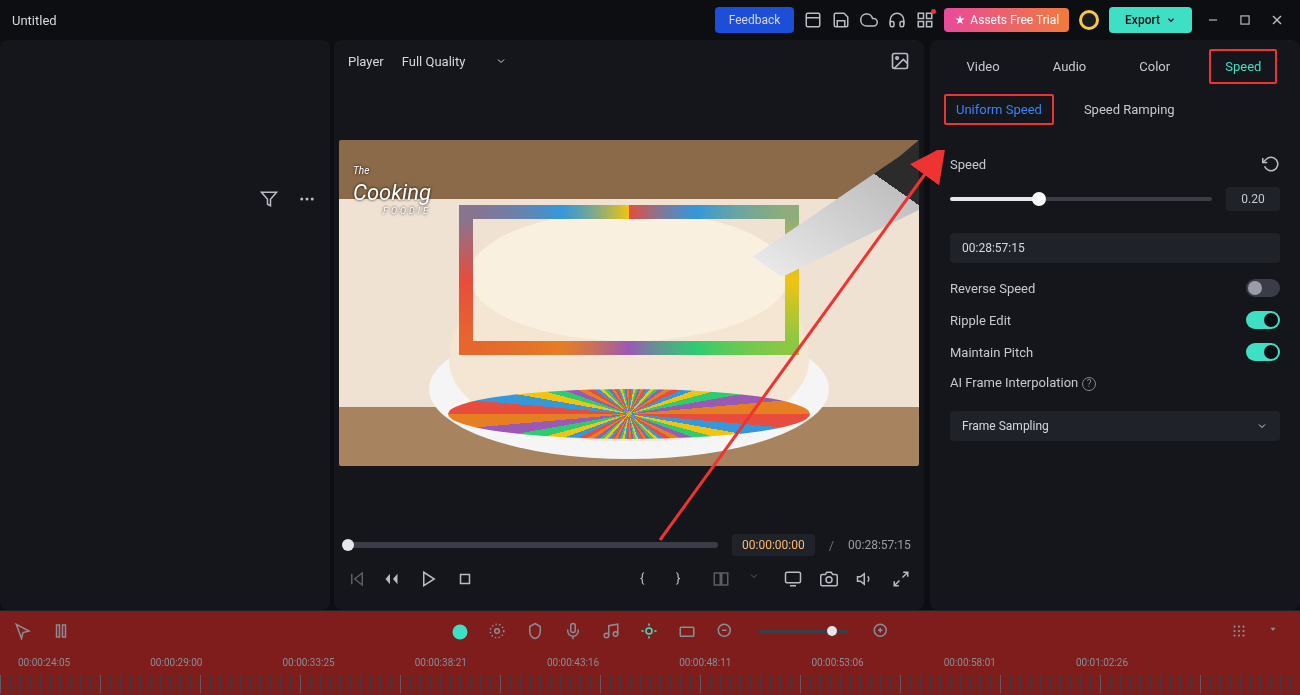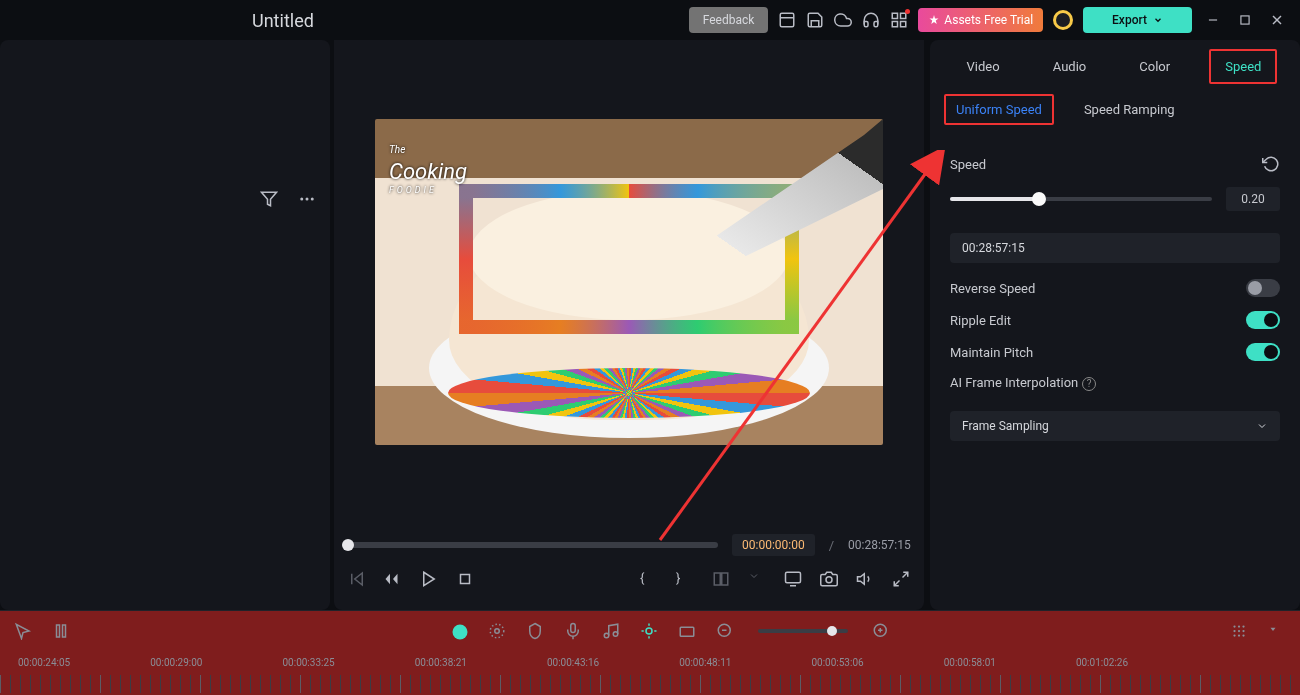--- a/index.html
+++ b/index.html
@@ -1,52 +1,52 @@
 <!DOCTYPE html>
 <html><head>
 <meta charset="utf-8">
 <style>
 *{margin:0;padding:0;box-sizing:border-box;font-family:-apple-system,BlinkMacSystemFont,"Segoe UI",Roboto,Arial,sans-serif;}
 body{background:#0c0e12;color:#c7c9cf;width:1300px;height:695px;overflow:hidden;position:relative;font-size:13px;}
 .titlebar{height:40px;display:flex;align-items:center;justify-content:space-between;padding:0 12px;background:#0c0e12;}
 .title-left{display:flex;align-items:center;gap:18px;}
-.title-text{color:#d6d8dd;font-size:18px;margin-left:240px;}
+.title-text{color:#d6d8dd;font-size:13px;}
 .title-right{display:flex;align-items:center;gap:10px;}
-.feedback-btn{background:#737373;color:#d6d8dd;padding:6px 14px;border-radius:4px;font-size:12px;cursor:pointer;}
+.feedback-btn{background:#1d4ed8;color:#d6d8dd;padding:6px 14px;border-radius:4px;font-size:12px;cursor:pointer;}
 .tb-icon{width:18px;height:18px;color:#b9bcc5;cursor:pointer;display:flex;align-items:center;justify-content:center;}
 .assets-trial{background:linear-gradient(90deg,#e94a9c,#f07b3b);padding:5px 10px;border-radius:4px;font-size:12px;color:#fff;display:flex;align-items:center;gap:4px;cursor:pointer;}
 .coin-icon{width:20px;height:20px;background:#f7c948;border-radius:50%;display:inline-block;position:relative;}
 .coin-icon::after{content:'';position:absolute;inset:3px;border-radius:50%;background:#1a1c22;}
-.export-btn{background:#3ee0c5;color:#0c0e12;padding:6px 29px;border-radius:4px;font-size:12px;font-weight:500;display:flex;align-items:center;gap:6px;cursor:pointer;}
+.export-btn{background:#3ee0c5;color:#0c0e12;padding:6px 16px;border-radius:4px;font-size:12px;font-weight:500;display:flex;align-items:center;gap:6px;cursor:pointer;}
 .win-btn{width:22px;height:22px;color:#b9bcc5;cursor:pointer;display:flex;align-items:center;justify-content:center;}
 
 .main-area{display:flex;height:570px;}
 .left-panel{width:330px;background:#14161c;border-radius:8px;margin:0 4px 0 0;padding:10px 12px;}
 .lp-top{height:70px;}
 .lp-icons{display:flex;gap:18px;justify-content:flex-end;padding-top:70px;}
 .lp-icon{width:20px;height:20px;color:#b9bcc5;cursor:pointer;}
 
 .center-panel{width:590px;display:flex;flex-direction:column;}
 .player-bar{height:42px;background:#14161c;border-radius:8px 8px 0 0;display:flex;align-items:center;padding:0 14px;justify-content:space-between;margin-top:0;}
 .player-left{display:flex;align-items:center;gap:18px;}
 .player-label{color:#d6d8dd;font-size:13px;}
 .quality-dd{background:transparent;color:#d6d8dd;font-size:13px;display:flex;align-items:center;gap:30px;cursor:pointer;}
 .pic-icon{width:20px;height:20px;color:#b9bcc5;cursor:pointer;}
 
 .video-wrap{background:#14161c;flex:1;display:flex;align-items:center;justify-content:center;position:relative;}
-.video-frame{width:508px;height:326px;background:linear-gradient(180deg,#8b6a49 0,#8b6a49 18%,#f0e2d2 18%,#f0e2d2 82%,#a88360 82%);position:relative;overflow:hidden;border-radius:2px;}
+.video-frame{width:580px;height:326px;background:linear-gradient(180deg,#8b6a49 0,#8b6a49 18%,#f0e2d2 18%,#f0e2d2 82%,#a88360 82%);position:relative;overflow:hidden;border-radius:2px;}
 .cake{position:absolute;left:50%;top:58%;transform:translate(-50%,-50%);width:420px;height:260px;}
 .cake-plate{position:absolute;bottom:0;left:50%;transform:translateX(-50%);width:400px;height:140px;background:#f5f5f5;border-radius:50%;}
 .cake-body{position:absolute;bottom:18px;left:50%;transform:translateX(-50%);width:360px;height:200px;background:#f5e6d3;border-radius:50% 50% 45% 45% / 60% 60% 40% 40%;}
 .cake-top{position:absolute;top:12px;left:50%;transform:translateX(-50%);width:320px;height:130px;background:#faf0e0;border-radius:50%;border:12px dotted transparent;}
 .sprinkle-ring{position:absolute;top:6px;left:50%;transform:translateX(-50%);width:340px;height:150px;border-radius:50%;border:14px solid;border-image:conic-gradient(#e74c3c,#3498db,#f1c40f,#2ecc71,#9b59b6,#e67e22,#e74c3c,#3498db,#f1c40f) 1;}
 .sprinkle-bottom{position:absolute;bottom:20px;left:50%;transform:translateX(-50%);width:362px;height:50px;border-radius:50%;background:repeating-conic-gradient(#e74c3c 0 5deg,#3498db 5deg 10deg,#f1c40f 10deg 15deg,#2ecc71 15deg 20deg,#9b59b6 20deg 25deg,#e67e22 25deg 30deg);}
 .knife{position:absolute;top:0;right:0;width:380px;height:200px;background:linear-gradient(215deg,#2b2b2b 0,#2b2b2b 14%,#c0c0c0 14%,#e8e8e8 50%,transparent 50%);clip-path:polygon(100% 0,100% 35%,30% 100%,28% 95%,95% 8%);}
 .logo-wm{position:absolute;top:14px;left:14px;color:#fff;font-family:Georgia,serif;font-size:22px;font-style:italic;text-shadow:0 0 3px #000;}
-.logo-sub{font-size:9px;letter-spacing:3px;display:block;}
+.logo-sub{font-size:9px;letter-spacing:3px;display:block;text-align:right;}
 
 .player-controls{height:86px;background:#14161c;border-radius:0 0 8px 8px;padding:10px 14px 8px;}
 .progress-row{display:flex;align-items:center;gap:14px;}
 .progress-bar{flex:0 0 370px;height:6px;background:#3a3d45;border-radius:3px;position:relative;cursor:pointer;}
 .progress-handle{position:absolute;left:0;top:50%;transform:translate(-50%,-50%);width:12px;height:12px;background:#e6e6ea;border-radius:50%;}
 .time-box{background:#1f2229;padding:4px 10px;border-radius:3px;font-size:12px;color:#fdba74;text-align:right;}
 .time-sep{color:#6a6d76;}
 .time-total{color:#9a9da6;font-size:12px;}
 .ctrl-row{display:flex;align-items:center;gap:18px;margin-top:14px;}
 .ctrl-group{display:flex;gap:18px;}
@@ -178,20 +178,36 @@
           </svg></div>
       <div class="lp-icon"><svg viewBox="0 0 24 24" width="18" height="18" fill="currentColor">
             <circle cx="5" cy="12" r="2"></circle>
             <circle cx="12" cy="12" r="2"></circle>
             <circle cx="19" cy="12" r="2"></circle>
           </svg></div>
     </div>
   </div>
 
   <div class="center-panel">
+    <div class="player-bar">
+      <div class="player-left">
+        <span class="player-label">Player</span>
+        <div class="quality-dd">
+          <span>Full Quality</span>
+          <svg width="12" height="12" viewBox="0 0 24 24" fill="none" stroke="currentColor" stroke-width="2">
+              <polyline points="6 9 12 15 18 9"></polyline>
+            </svg>
+        </div>
+      </div>
+      <div class="pic-icon"><svg viewBox="0 0 24 24" width="20" height="20" fill="none" stroke="currentColor" stroke-width="2">
+            <rect x="3" y="3" width="18" height="18" rx="2"></rect>
+            <circle cx="8.5" cy="8.5" r="1.5"></circle>
+            <polyline points="21 15 16 10 5 21"></polyline>
+          </svg></div>
+    </div>
 
     <div class="video-wrap">
       <div class="video-frame">
         <div class="cake">
           <div class="cake-plate"></div>
           <div class="cake-body"></div>
           <div class="sprinkle-bottom"></div>
           <div class="cake-top"></div>
           <div class="sprinkle-ring"></div>
         </div>

